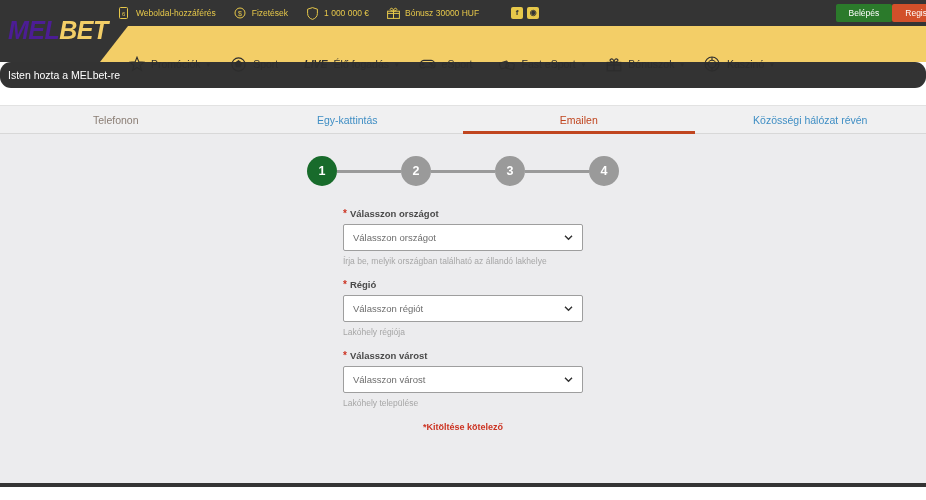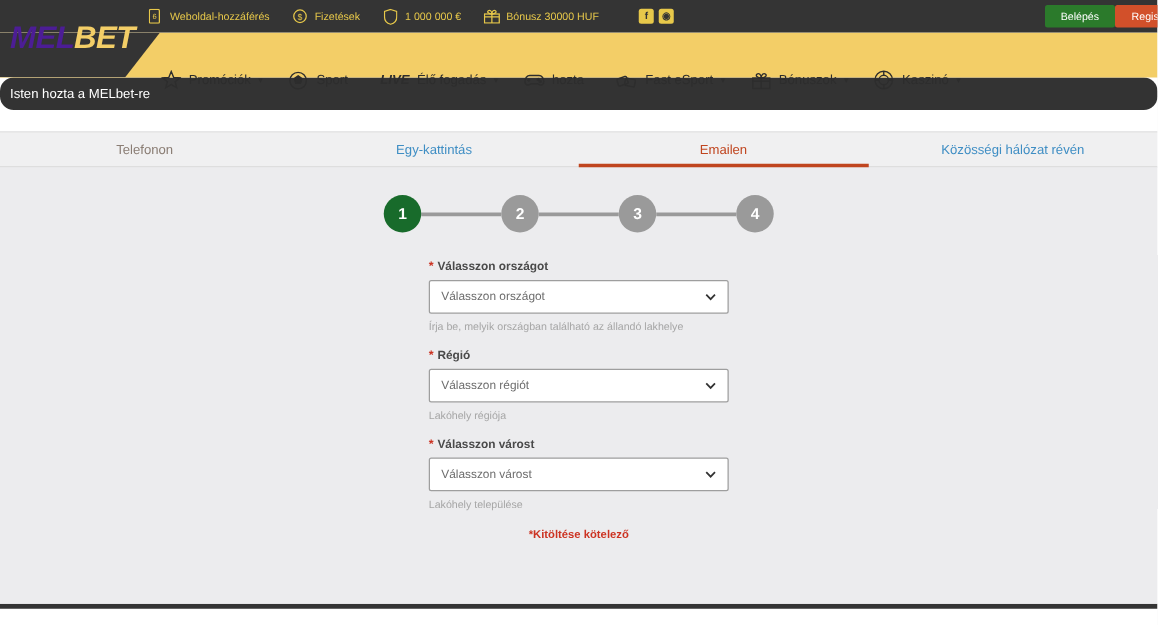--- a/index.html
+++ b/index.html
@@ -263,21 +263,21 @@
       <div class="nav-item">
         <span class="nglyph">
           <svg width="17" height="14" viewBox="0 0 17 14" fill="none" stroke="currentColor" stroke-width="1.1">
             <path d="M4.8 3.4 H12.2 C14.4 3.4 16 5.6 16 8 C16 9.8 15 11 13.6 11 C12.4 11 11.8 10 10.8 10 H6.2 C5.2 10 4.6 11 3.4 11 C2 11 1 9.8 1 8 C1 5.6 2.6 3.4 4.8 3.4 Z"></path>
             <line x1="4" y1="6" x2="4" y2="8.4"></line>
             <line x1="2.8" y1="7.2" x2="5.2" y2="7.2"></line>
             <circle cx="11.6" cy="6.6" r="0.8" fill="currentColor"></circle>
             <circle cx="13.2" cy="8.2" r="0.8" fill="currentColor"></circle>
           </svg>
         </span>
-        <span>hozta</span>
+        <span>eSport</span>
         <span class="caret"></span>
       </div>
 
       <div class="nav-item">
         <span class="nglyph">
           <svg width="17" height="15" viewBox="0 0 17 15" fill="none" stroke="currentColor" stroke-width="1.1">
             <rect x="1" y="5" width="8" height="6" rx="1" transform="rotate(-18 5 8)"></rect>
             <rect x="7" y="6" width="8" height="6" rx="1" transform="rotate(12 11 9)"></rect>
           </svg>
         </span>

